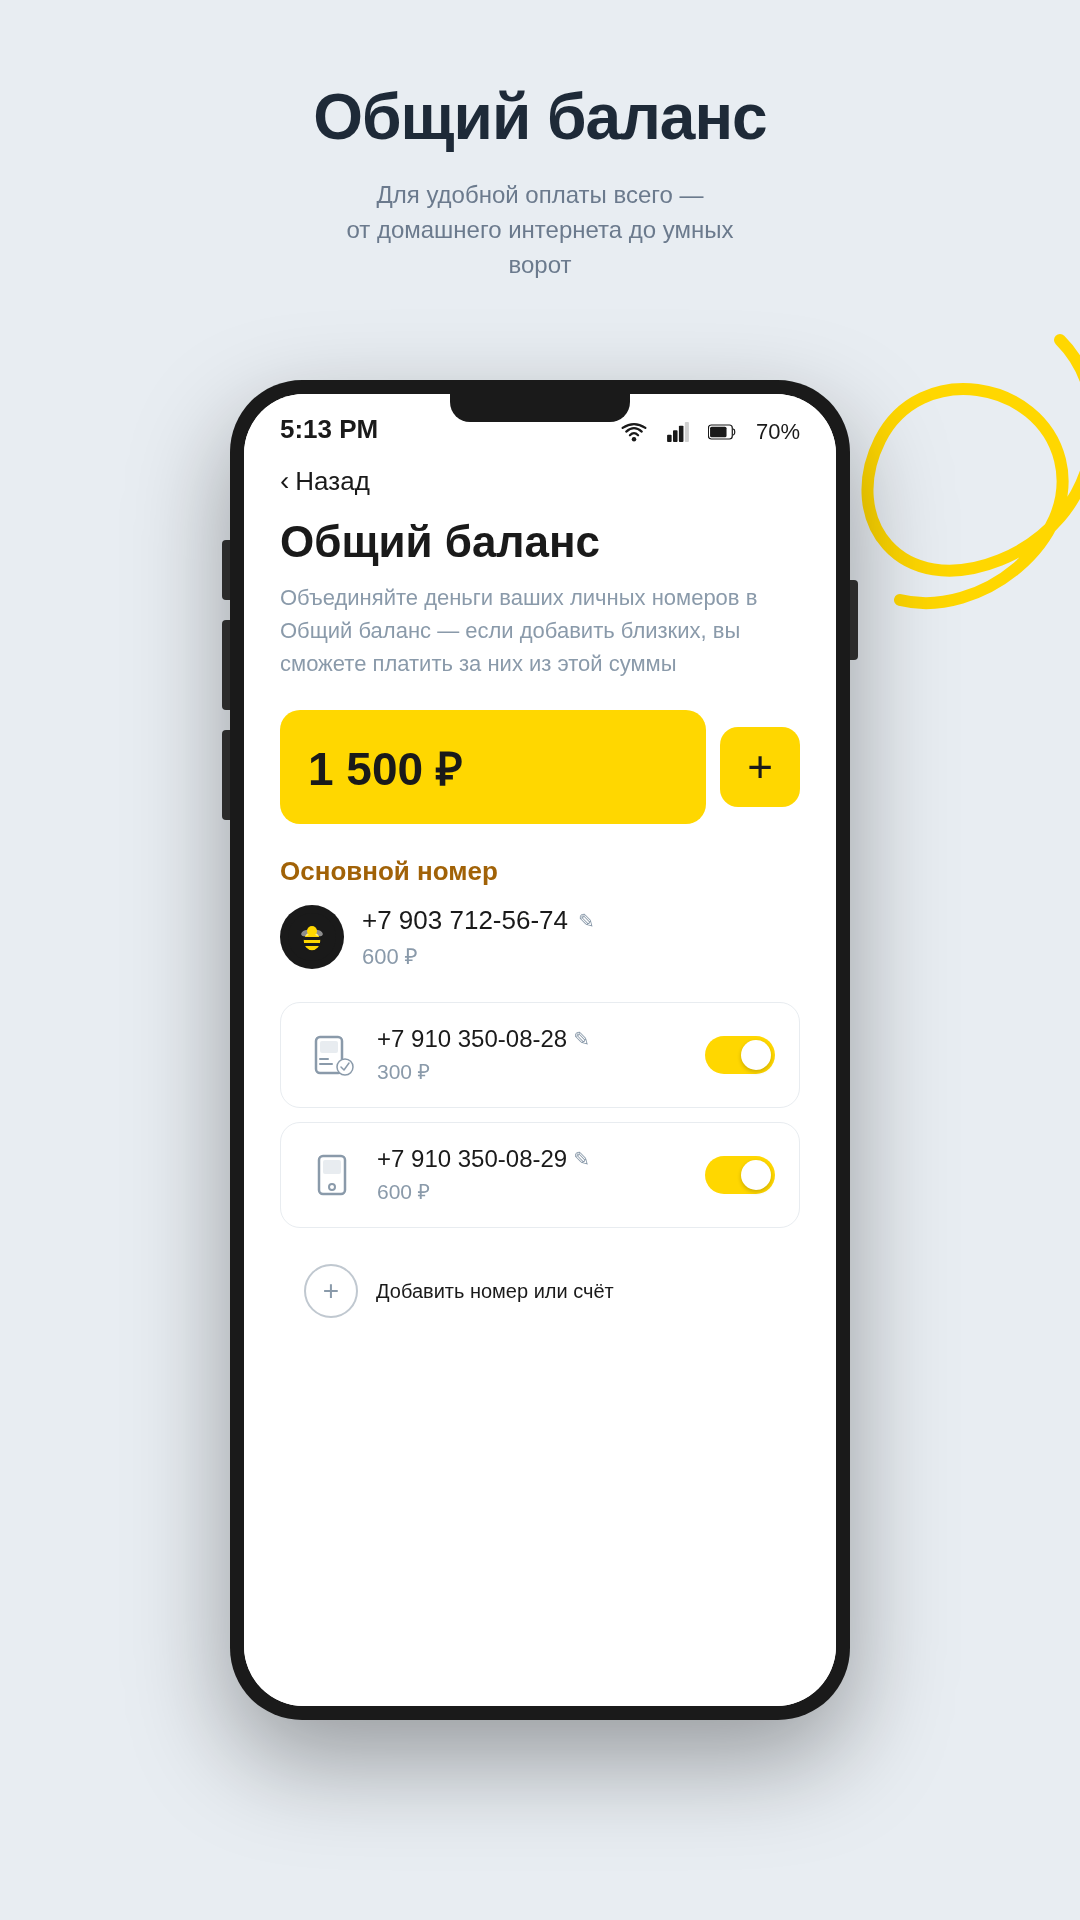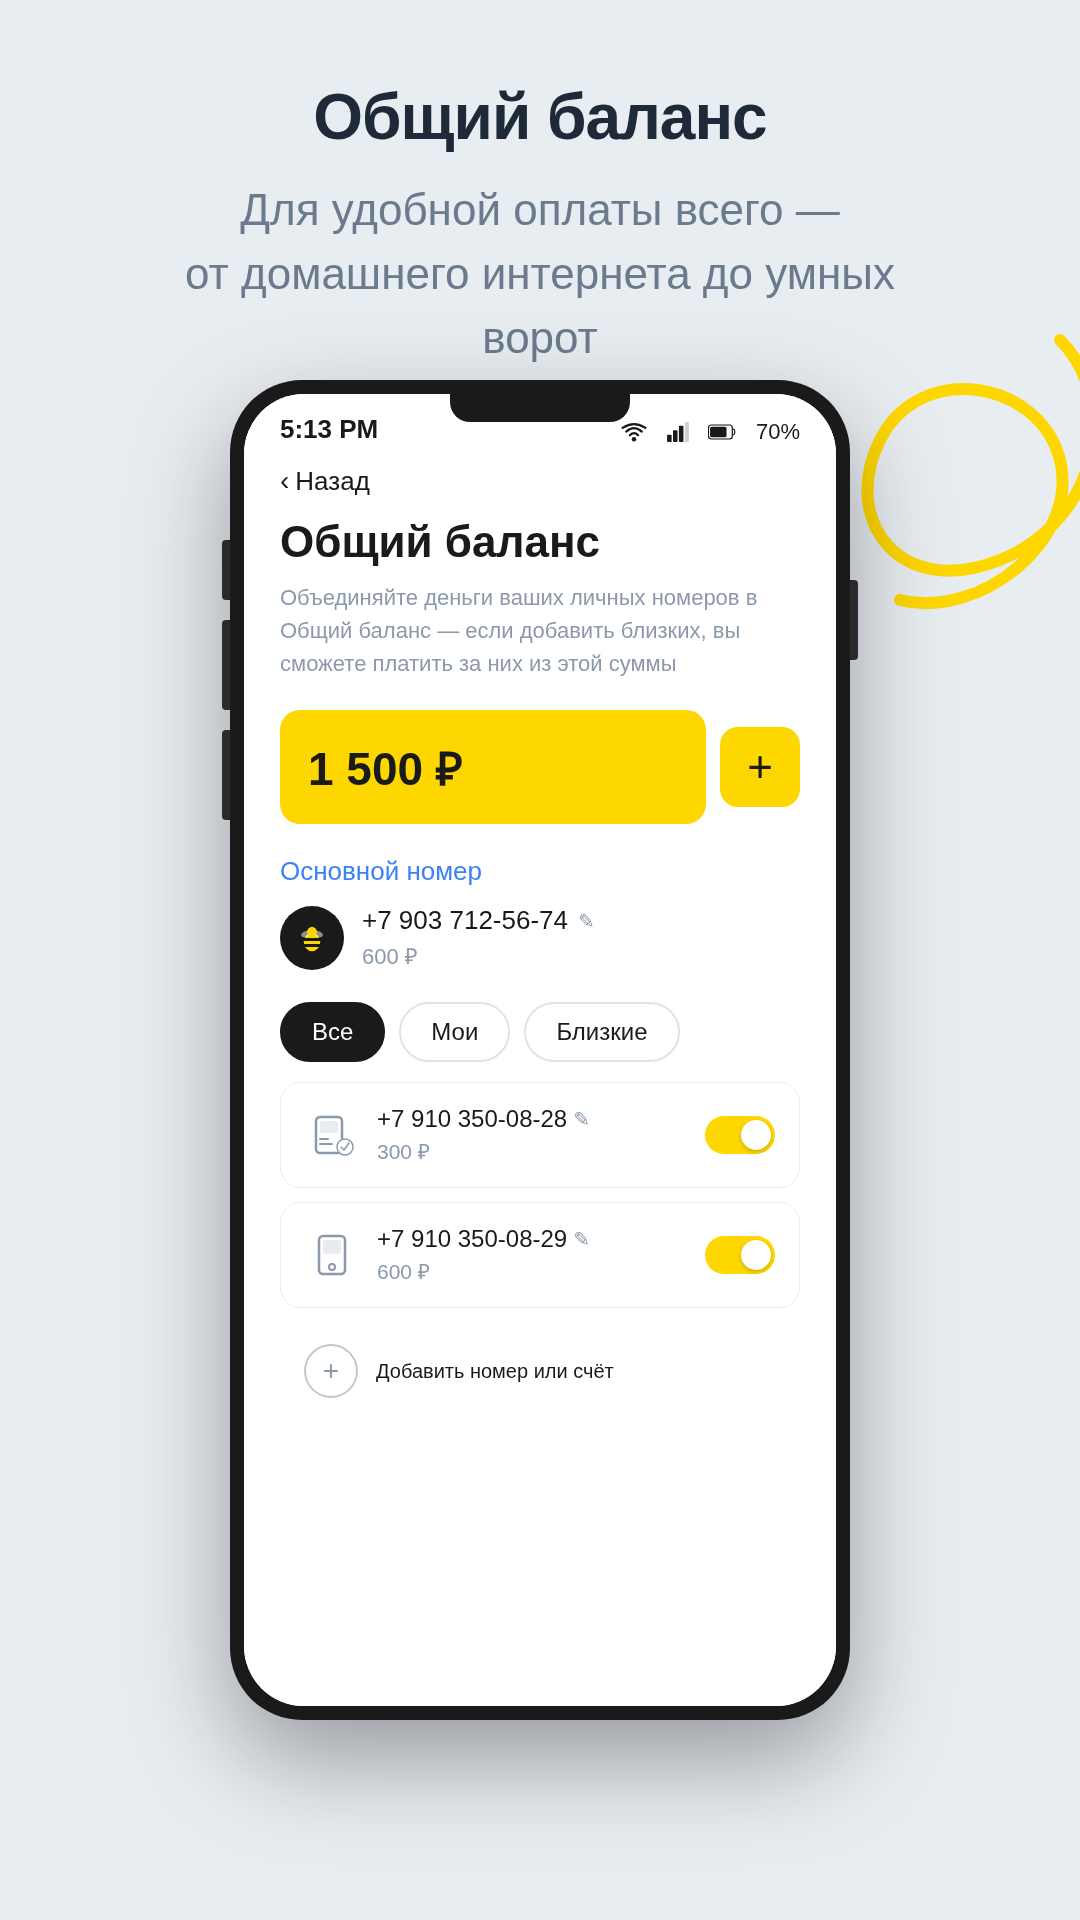--- a/index.html
+++ b/index.html
@@ -18,21 +18,21 @@
       padding-top: 80px;
       font-size: 64px;
       font-weight: 800;
       color: #1e2a38;
       letter-spacing: -1px;
     }
 
     .page-subtitle {
       text-align: center;
       padding: 24px 120px 0;
-      font-size: 44px;
+      font-size: 24px;
       color: #6b7a8d;
       line-height: 1.45;
     }
 
     
     .swirl {
       position: absolute;
       top: 320px;
       right: 0;
       width: 340px;
@@ -221,29 +221,28 @@
       font-size: 44px;
       font-weight: 300;
       color: #1a1a1a;
       cursor: pointer;
       flex-shrink: 0;
     }
 
     
     .section-label {
       font-size: 26px;
-      font-weight: 400;
-      color: #3b82f6;
+      font-weight: 700;
+      color: #a16207;
       margin-bottom: 18px;
     }
 
     
     .primary-number-row {
       display: flex;
-      align-items: center;
       gap: 18px;
       margin-bottom: 32px;
     }
 
     .beeline-logo {
       width: 64px;
       height: 64px;
       border-radius: 50%;
       background: #1a1a1a;
       display: flex;
@@ -477,25 +476,20 @@
             <div class="number-info">
               <div class="number-text">
                 <span>+7 903 712-56-74</span>
                 <span class="edit-icon">✎</span>
               </div>
               <div class="balance-text">600 ₽</div>
             </div>
           </div>
 
 
-          <div class="filter-tabs">
-            <div class="filter-tab active">Все</div>
-            <div class="filter-tab">Мои</div>
-            <div class="filter-tab">Близкие</div>
-          </div>
 
           <div class="account-card">
             <div class="account-icon">
               <svg width="44" height="44" viewBox="0 0 44 44" fill="none">
                 <rect x="6" y="4" width="26" height="36" rx="4" stroke="#8a9aaa" stroke-width="2.5" fill="none"></rect>
                 <rect x="10" y="8" width="18" height="12" rx="2" fill="#e8ecf0"></rect>
                 <line x1="10" y1="26" x2="18" y2="26" stroke="#8a9aaa" stroke-width="2" stroke-linecap="round"></line>
                 <line x1="10" y1="31" x2="22" y2="31" stroke="#8a9aaa" stroke-width="2" stroke-linecap="round"></line>
 
                 <circle cx="35" cy="34" r="8" fill="#fff" stroke="#8a9aaa" stroke-width="1.5"></circle>

